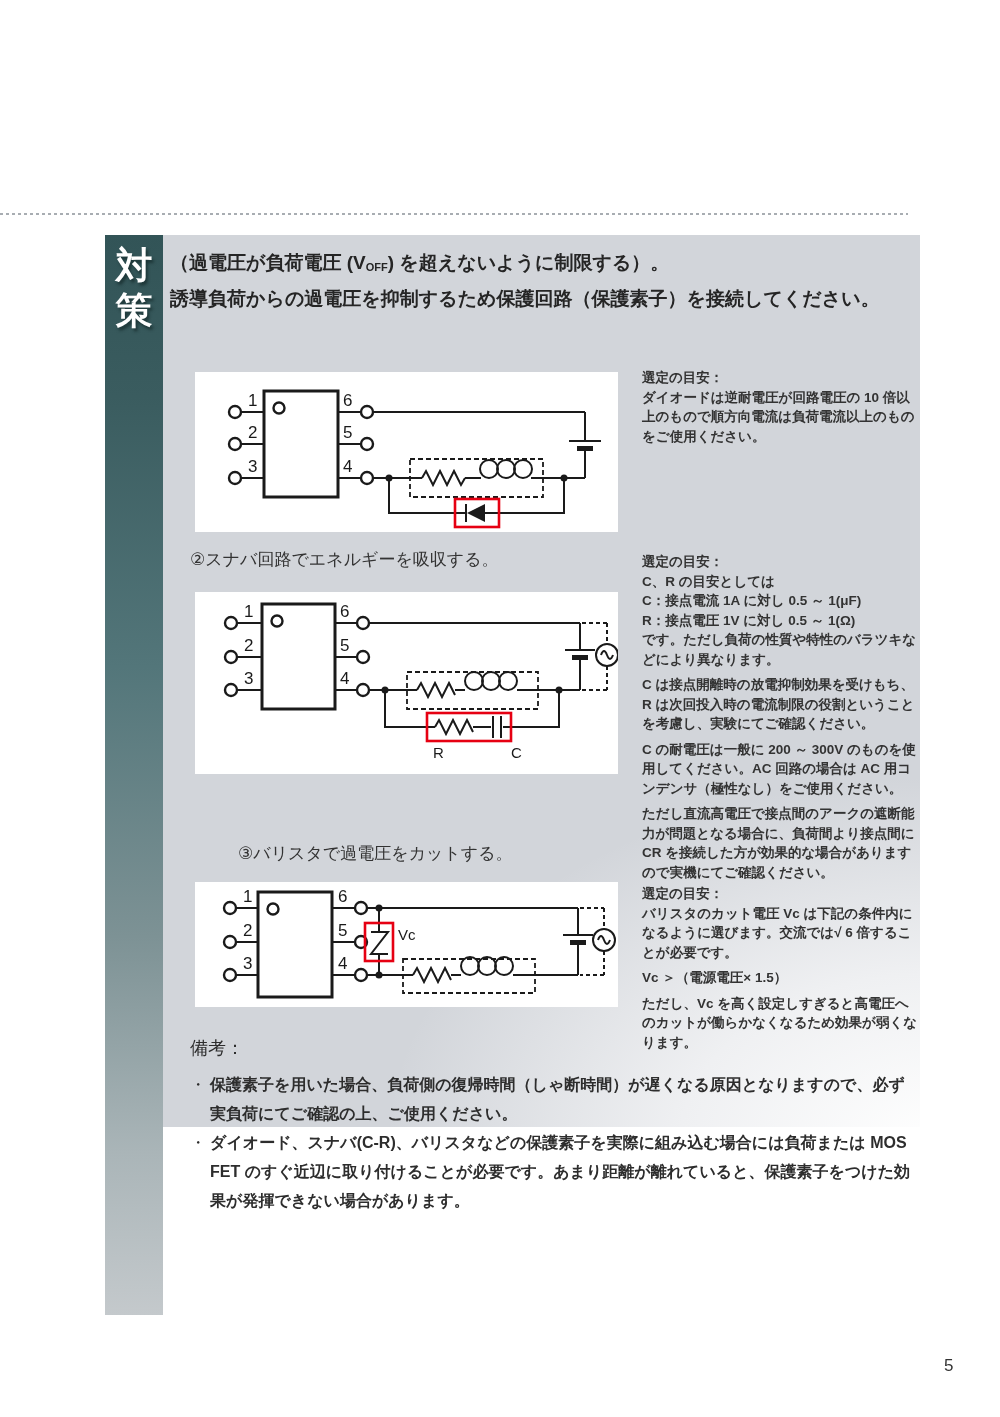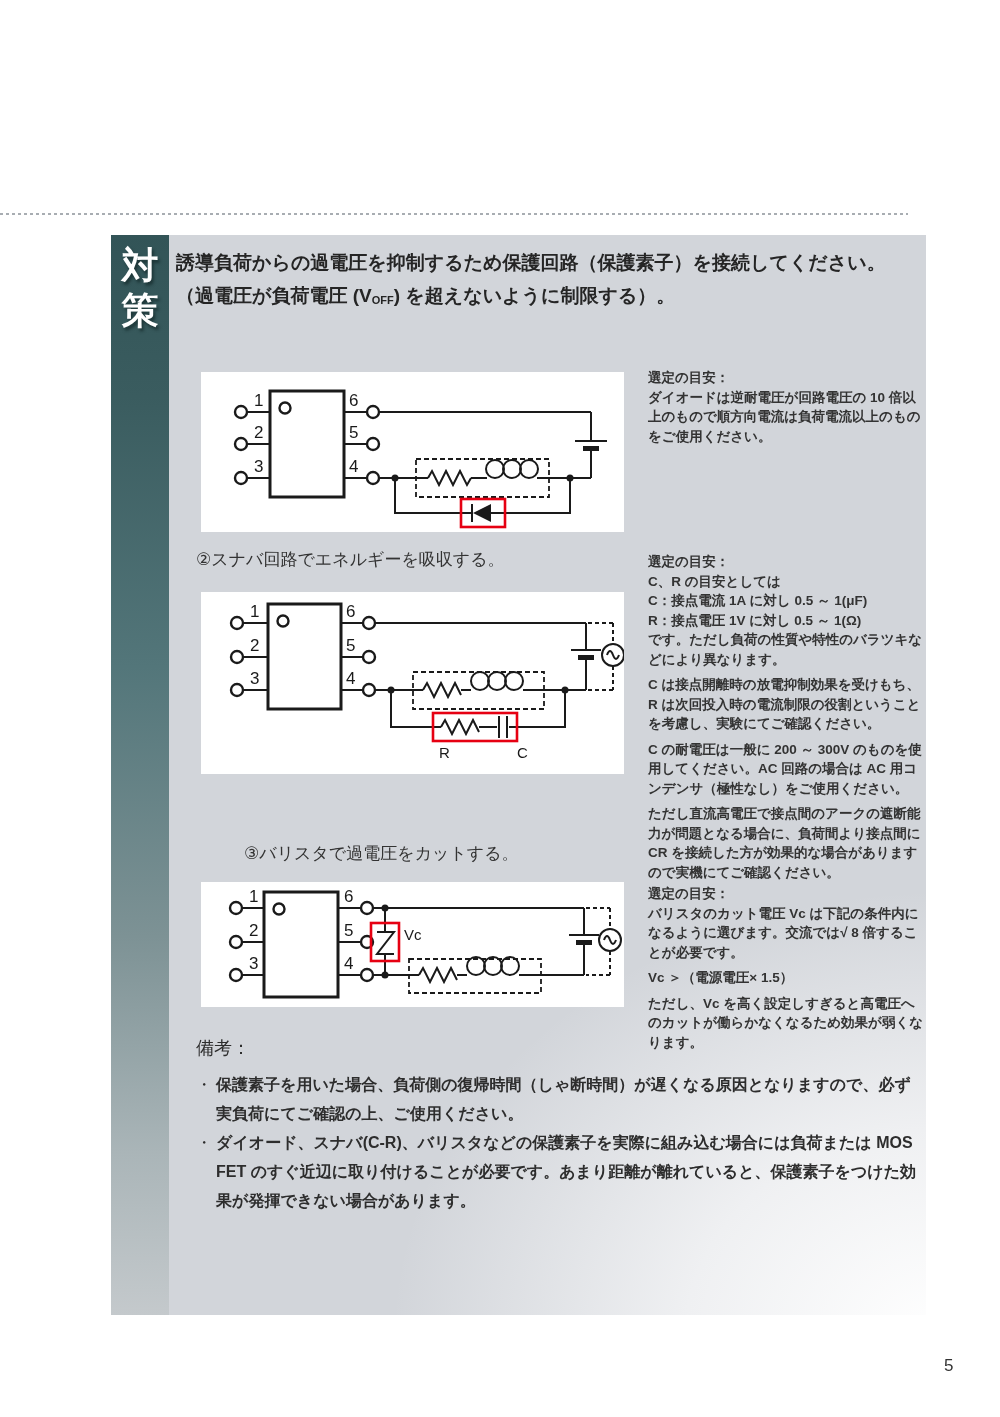--- a/index.html
+++ b/index.html
@@ -1,20 +1,20 @@
 <!DOCTYPE html>
 <html><head>
 <meta charset="utf-8">
 <style>
   html,body{margin:0;padding:0;background:#ffffff;}
   .page{position:relative;width:1000px;height:1417px;background:#ffffff;overflow:hidden;
         font-family:"Liberation Sans","DejaVu Sans",sans-serif;color:#2a2a2a;}
   .dashed-rule{position:absolute;top:213px;left:0;width:908px;height:2px;
         background:repeating-linear-gradient(90deg,#a8adb2 0 3px,transparent 3px 6px);}
-  .panel{position:absolute;left:111px;top:235px;width:815px;height:1080px;
+  .panel{position:absolute;left:105px;top:235px;width:815px;height:892px;
         background-color:#d2d5da;
         background-image:radial-gradient(90% 55% at 102% 102%, #ffffff 0%, #eff0f2 35%, rgba(210,213,218,0) 75%);}
   .sidebar{position:absolute;left:0;top:0;width:58px;height:1080px;
         background:linear-gradient(180deg,#325457 0%,#3a5c5f 15%,#53767a 40%,#7d9295 65%,#aab5b8 85%,#c4c9cc 100%);}
   .sidebar-label{display:block;width:44px;margin:8px auto 0;font-size:37px;line-height:45px;
         font-weight:bold;color:#ffffff;text-align:center;word-break:break-all;
         text-shadow:2px 3px 3px rgba(10,25,25,0.55);}
   .title{position:absolute;left:65px;top:11px;width:742px;font-size:19px;line-height:33px;
         font-weight:bold;color:#252525;}
   .voff-sub{font-size:11px;position:relative;top:2px;font-weight:bold;}
@@ -50,22 +50,22 @@
 
   <div class="dashed-rule"></div>
 
   <div class="panel">
 
     <div class="sidebar">
       <span class="sidebar-label">対策</span>
     </div>
 
     <div class="title">
+      <div><span>（過電圧が負荷電圧 (V</span><span class="voff-sub">OFF</span><span>) を超えないように制限する）。</span></div>
       <div>誘導負荷からの過電圧を抑制するため保護回路（保護素子）を接続してください。</div>
-      <div><span>（過電圧が負荷電圧 (V</span><span class="voff-sub">OFF</span><span>) を超えないように制限する）。</span></div>
     </div>
 
 
     <div class="diagram-box" style="top:137px;height:160px;">
       <svg width="423" height="160" viewBox="0 0 423 160">
 
         <rect class="w3" x="69" y="19" width="74" height="106"></rect>
         <circle class="term" cx="84" cy="36" r="5.5"></circle>
 
         <path class="w" d="M46 40 H69 M46 72 H69 M46 106 H69"></path>
@@ -220,21 +220,21 @@
         <g>
           <circle class="w" cx="275" cy="84" r="9"></circle>
             <circle class="w" cx="292" cy="84" r="9"></circle>
             <circle class="w" cx="309" cy="84" r="9"></circle>
         </g>
       </svg>
     </div>
 
     <div class="notes-col" style="top:649px;">
       <p>選定の目安：</p>
-      <p>バリスタのカット電圧 Vc は下記の条件内になるように選びます。交流では√ 8 倍することが必要です。</p>
+      <p>バリスタのカット電圧 Vc は下記の条件内になるように選びます。交流では√ 6 倍することが必要です。</p>
       <p class="gap">Vc ＞（電源電圧× 1.5）</p>
       <p class="gap">ただし、Vc を高く設定しすぎると高電圧へのカットが働らかなくなるため効果が弱くなります。</p>
     </div>
 
     <div class="remarks">
       <p class="remarks-heading">備考：</p>
       <div class="remark-item">
         <span class="bullet">・</span>
         <span class="rtext">保護素子を用いた場合、負荷側の復帰時間（しゃ断時間）が遅くなる原因となりますので、必ず実負荷にてご確認の上、ご使用ください。</span>
       </div>

